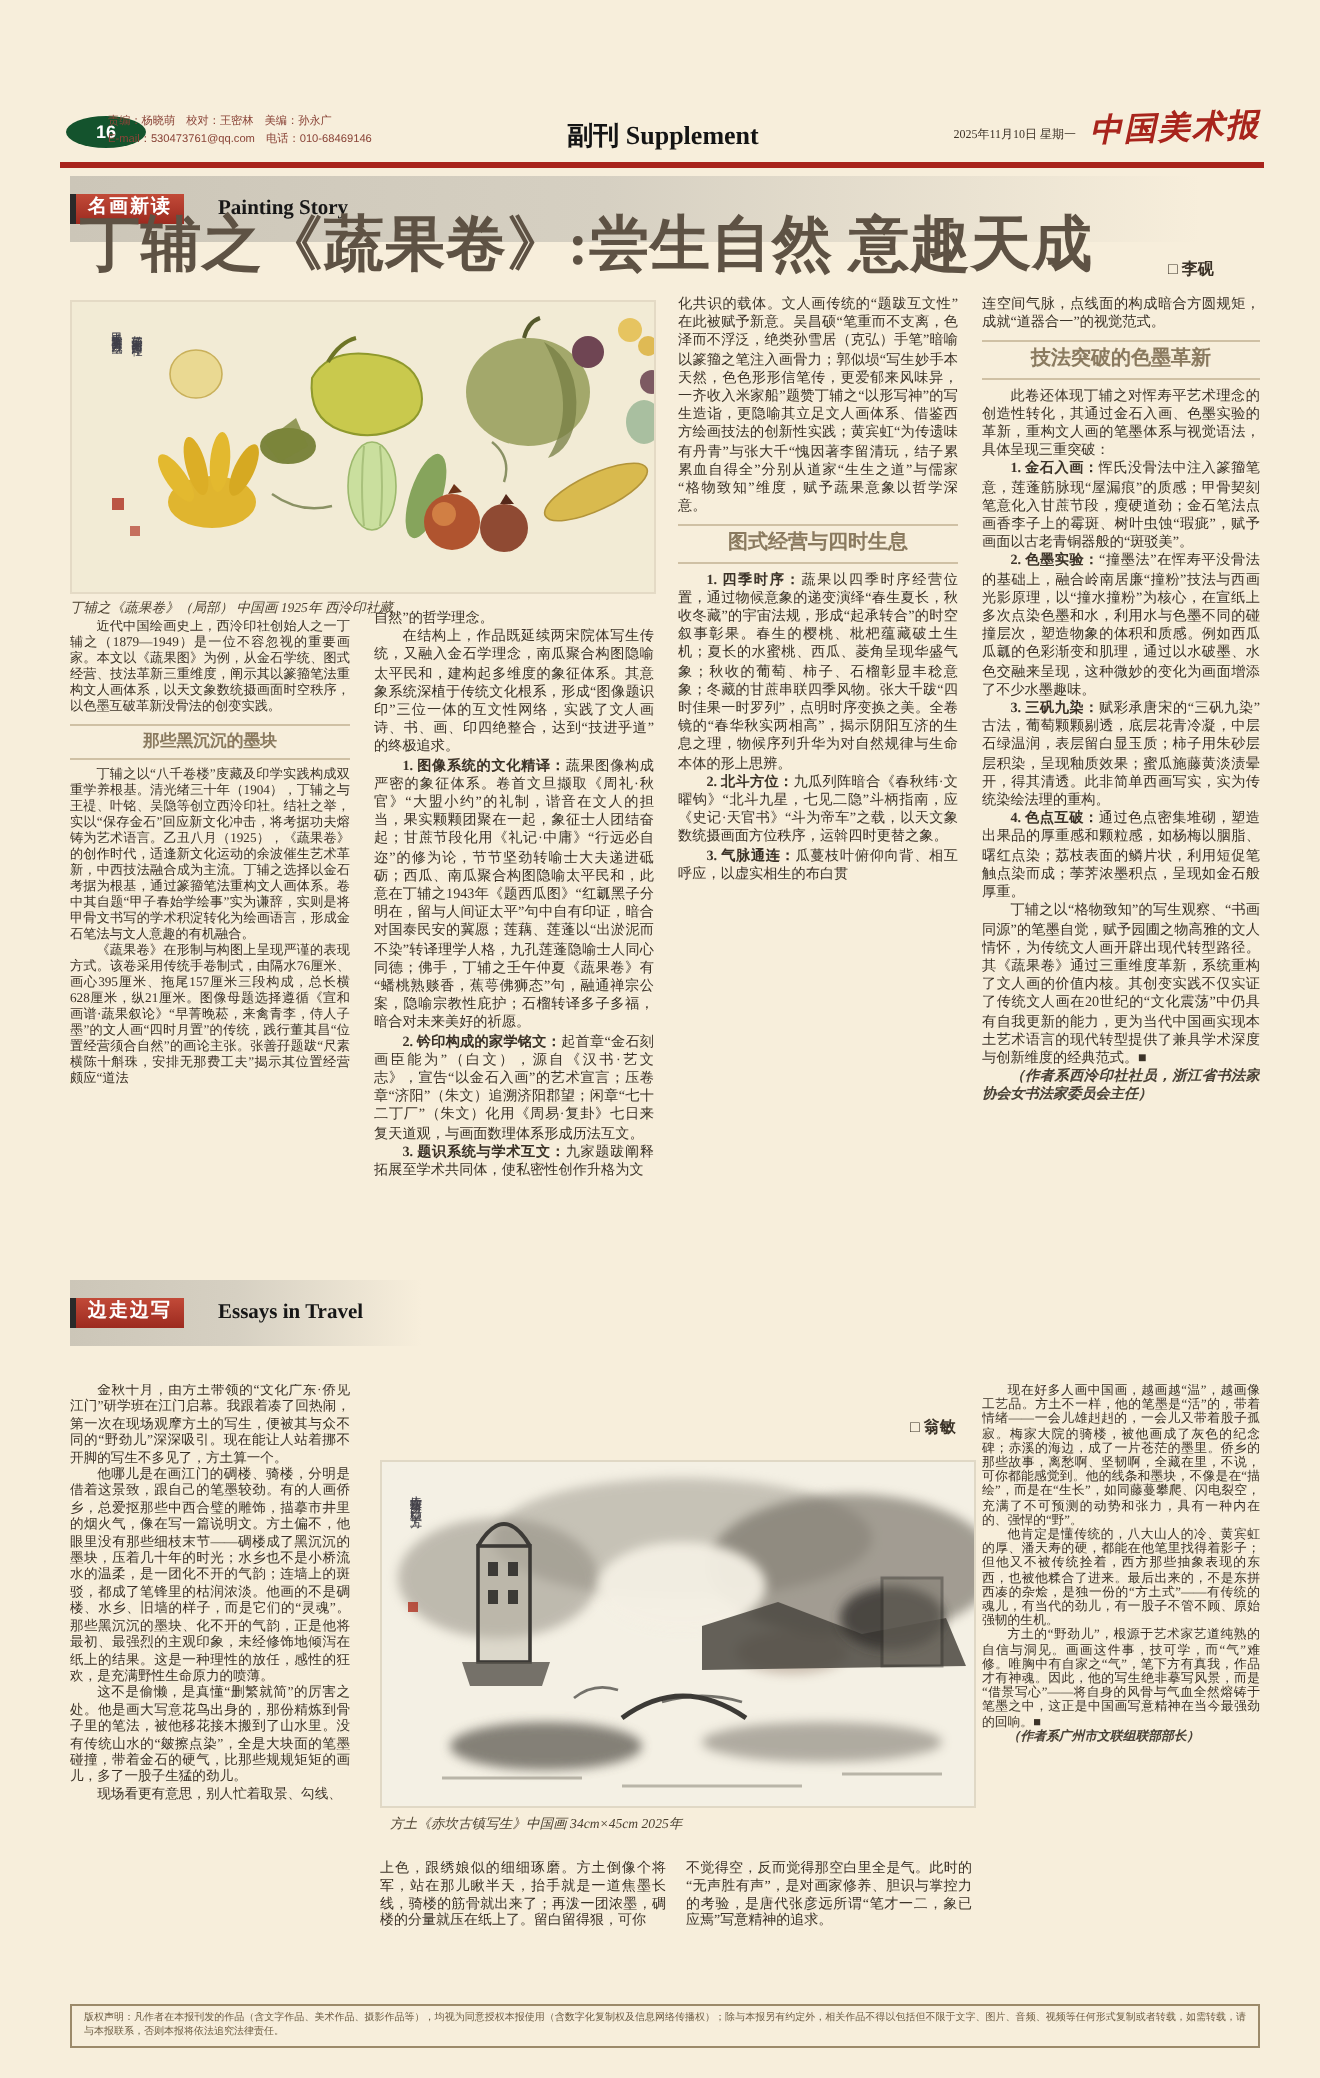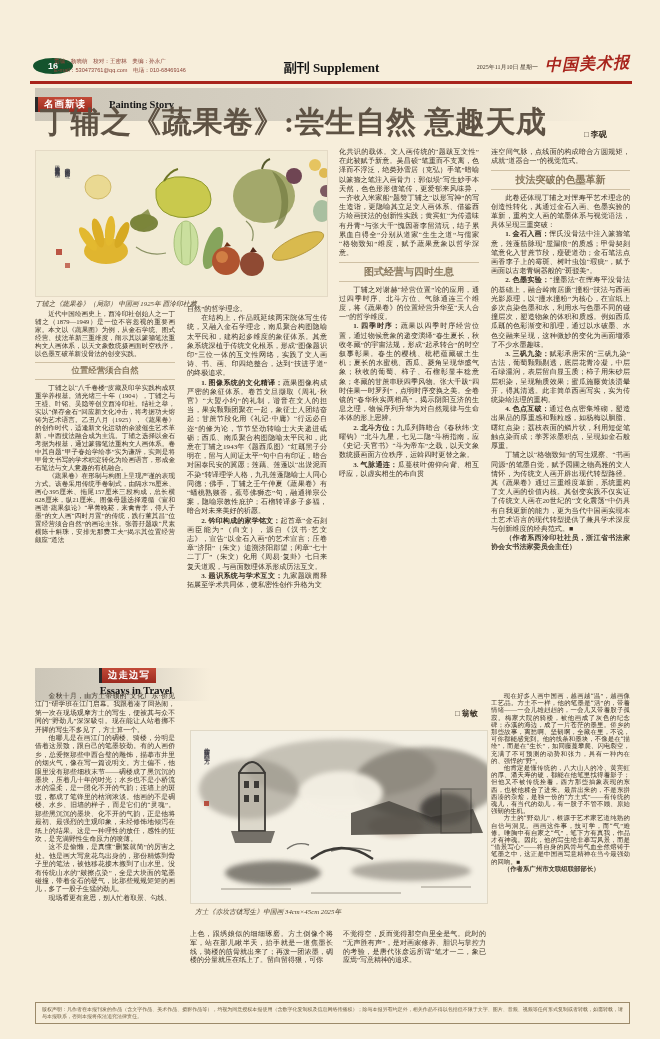--- a/index.html
+++ b/index.html
@@ -17,39 +17,39 @@
   .masthead{position:absolute;right:0;top:-2px;font-size:16px;font-weight:bold;font-style:italic;
             color:#a8241c;transform:rotate(-2deg);letter-spacing:1px;}
   .red-rule{position:absolute;left:30px;top:81px;width:602px;height:2.5px;background:#a8241c;}
   
   .secbar{position:absolute;height:33px;background:linear-gradient(to right,#ccc6b8 0%,#d6d0c2 45%,rgba(214,208,194,0) 95%);
           display:flex;align-items:center;}
   .sec-red{background:linear-gradient(#c24a38,#9c2a1f);border-left:3px solid #2a2a2a;color:#fff;
            font-size:9.5px;font-weight:bold;line-height:15px;padding:0 6px;letter-spacing:1px;white-space:nowrap;}
   .sec-en{font-size:10.5px;font-weight:bold;color:#171717;line-height:15px;padding-left:17px;white-space:nowrap;}
   #bar1{left:35px;top:88px;width:595px;}
-  #bar2{left:35px;top:668px;width:185px;flex-direction:column;}
+  #bar2{left:35px;top:640px;width:185px;}
   
   .h1{position:absolute;left:40px;top:102px;width:556px;font-size:30px;font-weight:bold;color:#5e5244;
       letter-spacing:0.5px;white-space:nowrap;}
   .by1{position:absolute;left:584px;top:129px;font-size:8px;font-weight:bold;color:#3b3227;white-space:nowrap;}
   .h2{position:absolute;left:196px;top:692px;width:300px;font-size:24px;font-weight:bold;color:#4a4032;
       letter-spacing:0.5px;white-space:nowrap;}
   .by2{position:absolute;left:455px;top:708px;font-size:8px;font-weight:bold;color:#3b3227;white-space:nowrap;}
   
   .fig1{position:absolute;left:35px;top:150px;width:291px;height:145px;border:1px solid rgba(90,70,40,.12);}
   .cap1{position:absolute;left:35px;top:299px;width:291px;font-size:6.8px;font-style:italic;color:#4a3f2e;}
   .fig2{position:absolute;left:190px;top:730px;width:296px;height:172px;border:1px solid rgba(60,55,45,.12);}
   .cap2{position:absolute;left:195px;top:907px;width:291px;font-size:6.8px;font-style:italic;color:#4a3f2e;}
   
   .col{position:absolute;overflow:hidden;text-align:justify;color:#3b3227;}
   .tx{margin:0;}
   .tx.p{text-indent:2em;}
   .tx.cont{text-indent:0;}
-  .tx.author{text-indent:2em;font-weight:bold;color:#4a4236;}
+  .tx.author{text-indent:2em;font-style:italic;font-weight:bold;color:#4a4236;}
   .tx.sub{text-indent:0;text-align:center;color:#8a7a5f;font-weight:bold;
           border-top:1px solid #cfc0a4;border-bottom:1px solid #cfc0a4;}
   .fza{font-size:7.1px;line-height:9.2px;}
   .fza .sub{font-size:10px;padding:4px 0;margin:4px 0;}
   .fzb{font-size:6.6px;line-height:8.0px;}
   .fzb .sub{font-size:8.4px;padding:4px 0;margin:4px 0;}
   .fzc{font-size:6.8px;line-height:8.4px;}
   .fzd{font-size:7.0px;line-height:8.8px;}
   .fze{font-size:6.4px;line-height:7.2px;}
   #c1{left:35px;top:310px;width:140px;height:352px;}
@@ -121,35 +121,34 @@
     <circle cx="279" cy="14" r="6" fill="#e6c460"></circle>
     <circle cx="288" cy="22" r="5" fill="#dfba54"></circle>
     <ellipse cx="286" cy="60" rx="9" ry="11" fill="#a9bfa0"></ellipse>
     <circle cx="290" cy="40" r="6" fill="#7d5a62"></circle>
     <path d="M100,96 q14,10 30,6 M210,70 q10,8 6,20" fill="none" stroke="#5e6b33" stroke-width="1.2" opacity=".7"></path>
   </svg>
   <div class="cap1">丁辅之《蔬果卷》（局部） 中国画 1925年 西泠印社藏</div>
 
   <div class="col fzb" id="c1">
       <p class="tx p">近代中国绘画史上，西泠印社创始人之一丁辅之（1879—1949）是一位不容忽视的重要画家。本文以《蔬果图》为例，从金石学统、图式经营、技法革新三重维度，阐示其以篆籀笔法重构文人画体系，以天文象数统摄画面时空秩序，以色墨互破革新没骨法的创变实践。</p>
-      <p class="tx sub">位置经营须合自然</p>
+      <p class="tx sub">那些黑沉沉的墨块</p>
       <p class="tx p">丁辅之以“八千卷楼”庋藏及印学实践构成双重学养根基。清光绪三十年（1904），丁辅之与王禔、叶铭、吴隐等创立西泠印社。结社之举，实以“保存金石”回应新文化冲击，将考据功夫熔铸为艺术语言。乙丑八月（1925），《蔬果卷》的创作时代，适逢新文化运动的余波催生艺术革新，中西技法融合成为主流。丁辅之选择以金石考据为根基，通过篆籀笔法重构文人画体系。卷中其自题“甲子春始学绘事”实为谦辞，实则是将甲骨文书写的学术积淀转化为绘画语言，形成金石笔法与文人意趣的有机融合。</p>
       <p class="tx p">《蔬果卷》在形制与构图上呈现严谨的表现方式。该卷采用传统手卷制式，由隔水76厘米、画心395厘米、拖尾157厘米三段构成，总长横628厘米，纵21厘米。图像母题选择遵循《宣和画谱·蔬果叙论》“早菁晚菘，来禽青李，侍人子墨”的文人画“四时月置”的传统，践行董其昌“位置经营须合自然”的画论主张。张善孖题跋“尺素横陈十斛珠，安排无那费工夫”揭示其位置经营颇应“道法</p>
     </div>
   <div class="col fza" id="c2">
       <p class="tx cont">自然”的哲学理念。</p>
       <p class="tx p">在结构上，作品既延续两宋院体写生传统，又融入金石学理念，南瓜聚合构图隐喻太平民和，建构起多维度的象征体系。其意象系统深植于传统文化根系，形成“图像题识印”三位一体的互文性网络，实践了文人画诗、书、画、印四绝整合，达到“技进乎道”的终极追求。</p>
       <p class="tx p"><b>1. 图像系统的文化精译：</b>蔬果图像构成严密的象征体系。卷首文旦撷取《周礼·秋官》“大盟小约”的礼制，谐音在文人的担当，果实颗颗团聚在一起，象征士人团结奋起；甘蔗节段化用《礼记·中庸》“行远必自迩”的修为论，节节坚劲转喻士大夫递进砥砺；西瓜、南瓜聚合构图隐喻太平民和，此意在丁辅之1943年《题西瓜图》“红瓤黑子分明在，留与人间证太平”句中自有印证，暗合对国泰民安的冀愿；莲藕、莲蓬以“出淤泥而不染”转译理学人格，九孔莲蓬隐喻士人同心同德；佛手，丁辅之壬午仲夏《蔬果卷》有“蟠桃熟赕香，蕉萼佛狮态”句，融通禅宗公案，隐喻宗教性庇护；石榴转译多子多福，暗合对未来美好的祈愿。</p>
       <p class="tx p"><b>2. 钤印构成的家学铭文：</b>起首章“金石刻画臣能为”（白文），源自《汉书·艺文志》，宣告“以金石入画”的艺术宣言；压卷章“济阳”（朱文）追溯济阳郡望；闲章“七十二丁厂”（朱文）化用《周易·复卦》七日来复天道观，与画面数理体系形成历法互文。</p>
       <p class="tx p"><b>3. 题识系统与学术互文：</b>九家题跋阐释拓展至学术共同体，使私密性创作升格为文</p>
     </div>
   <div class="col fza" id="c3">
       <p class="tx cont">化共识的载体。文人画传统的“题跋互文性”在此被赋予新意。吴昌硕“笔重而不支离，色泽而不浮泛，绝类孙雪居（克弘）手笔”暗喻以篆籀之笔注入画骨力；郭似埙“写生妙手本天然，色色形形信笔传，更爱郁来风味异，一齐收入米家船”题赞丁辅之“以形写神”的写生造诣，更隐喻其立足文人画体系、借鉴西方绘画技法的创新性实践；黄宾虹“为传遗味有丹青”与张大千“愧因著李留清玩，结子累累血自得全”分别从道家“生生之道”与儒家“格物致知”维度，赋予蔬果意象以哲学深意。</p>
       <p class="tx sub">图式经营与四时生息</p>
-      <p class="tx p">丁辅之对谢赫“经营位置”论的应用，通过四季时序、北斗方位、气脉通连三个维度，将《蔬果卷》的位置经营升华至“天人合一”的哲学维度。</p>
       <p class="tx p"><b>1. 四季时序：</b>蔬果以四季时序经营位置，通过物候意象的递变演绎“春生夏长，秋收冬藏”的宇宙法规，形成“起承转合”的时空叙事彰果。春生的樱桃、枇杷蕴藏破土生机；夏长的水蜜桃、西瓜、菱角呈现华盛气象；秋收的葡萄、柿子、石榴彰显丰稔意象；冬藏的甘蔗串联四季风物。张大千跋“四时佳果一时罗列”，点明时序变换之美。全卷镜的“春华秋实两相高”，揭示阴阳互济的生息之理，物候序列升华为对自然规律与生命本体的形上思辨。</p>
       <p class="tx p"><b>2. 北斗方位：</b>九瓜列阵暗合《春秋纬·文曜钩》“北斗九星，七见二隐”斗柄指南，应《史记·天官书》“斗为帝车”之载，以天文象数统摄画面方位秩序，运斡四时更替之象。</p>
       <p class="tx p"><b>3. 气脉通连：</b>瓜蔓枝叶俯仰向背、相互呼应，以虚实相生的布白贯</p>
     </div>
   <div class="col fza" id="c4">
       <p class="tx cont">连空间气脉，点线面的构成暗合方圆规矩，成就“道器合一”的视觉范式。</p>
       <p class="tx sub">技法突破的色墨革新</p>
       <p class="tx p">此卷还体现丁辅之对恽寿平艺术理念的创造性转化，其通过金石入画、色墨实验的革新，重构文人画的笔墨体系与视觉语法，具体呈现三重突破：</p>
       <p class="tx p"><b>1. 金石入画：</b>恽氏没骨法中注入篆籀笔意，莲蓬筋脉现“屋漏痕”的质感；甲骨契刻笔意化入甘蔗节段，瘦硬道劲；金石笔法点画香李子上的霉斑、树叶虫蚀“瑕疵”，赋予画面以古老青铜器般的“斑驳美”。</p>
       <p class="tx p"><b>2. 色墨实验：</b>“撞墨法”在恽寿平没骨法的基础上，融合岭南居廉“撞粉”技法与西画光影原理，以“撞水撞粉”为核心，在宣纸上多次点染色墨和水，利用水与色墨不同的碰撞层次，塑造物象的体积和质感。例如西瓜瓜瓤的色彩渐变和肌理，通过以水破墨、水色交融来呈现，这种微妙的变化为画面增添了不少水墨趣味。</p>

